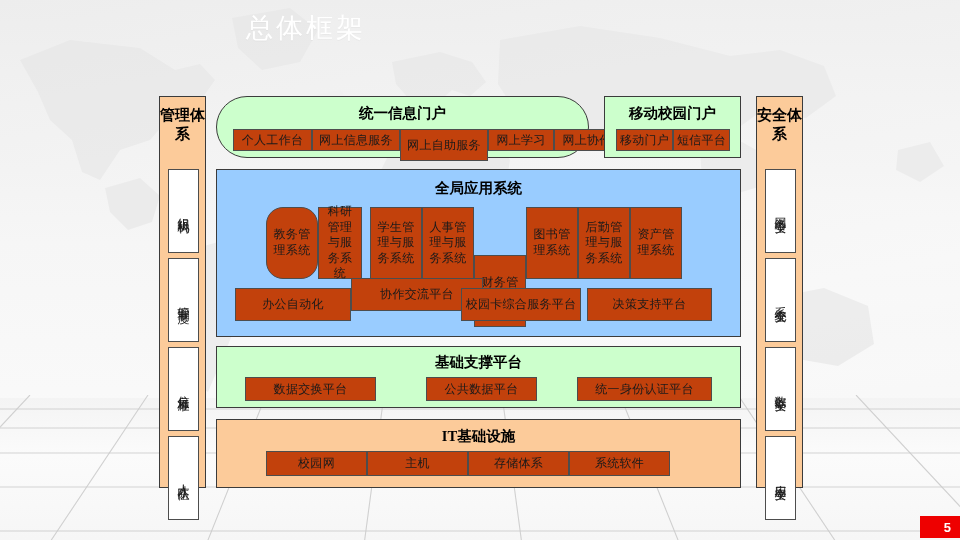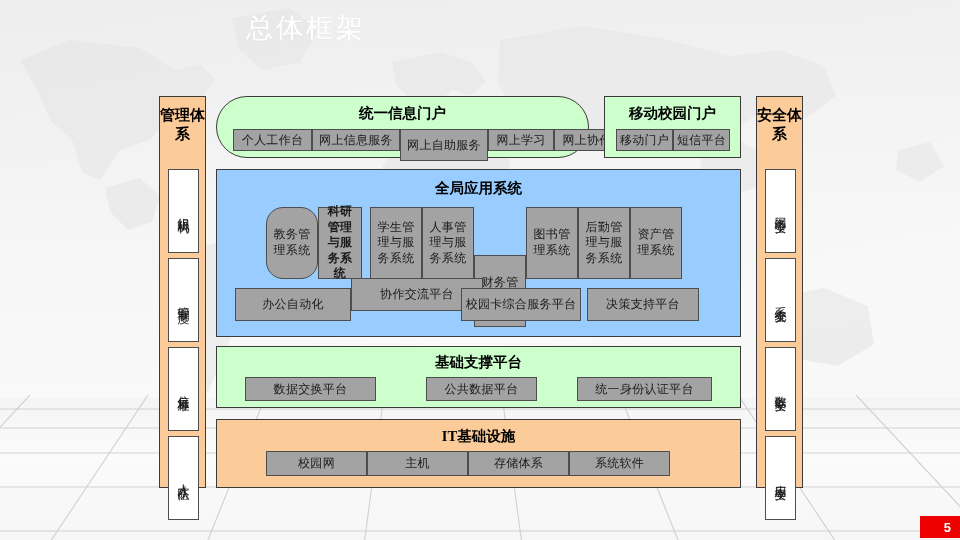--- a/index.html
+++ b/index.html
@@ -92,21 +92,21 @@
     text-align: center;
     font-weight: bold;
     color: #000000;
     font-size: 14.5px;
     line-height: 1;
   }
 
   .chip {
     position: absolute;
     box-sizing: border-box;
-    background: #a3a3a3;
+    background: #c2410c;
     border: 1px solid #4d4d4d;
     display: flex;
     align-items: center;
     justify-content: center;
     text-align: center;
     font-size: 12px;
     color: #1a1a1a;
     line-height: 1.18;
     letter-spacing: 0.3px;
   }
@@ -246,32 +246,32 @@
   <div class="dbox green" style="left:604px; top:96px; width:137px; height:62px;">
     <div class="band-title" style="margin-top:9px;">移动校园门户</div>
     <div class="chip" style="left:11px; top:32px; width:57px; height:22px;">移动门户</div>
     <div class="chip" style="left:68px; top:32px; width:57px; height:22px;">短信平台</div>
   </div>
 
   <div class="dbox blue" style="left:216px; top:169px; width:525px; height:168px;">
     <div class="band-title" style="margin-top:11px;">全局应用系统</div>
 
     <div class="chip tall" style="left:49px; top:37px; width:52px; height:72px;border-radius:17px;">教务管理系统</div>
-    <div class="chip tall" style="left:101px; top:37px; width:44px; height:72px;font-weight:bold;">科研管理与服务系统</div>
+    <div class="chip tall" style="left:101px; top:37px; width:44px; height:72px;">科研管理与服务系统</div>
     <div class="chip tall" style="left:153px; top:37px; width:52px; height:72px;">学生管理与服务系统</div>
     <div class="chip tall" style="left:205px; top:37px; width:52px; height:72px;">人事管理与服务系统</div>
     <div class="chip tall" style="left:257px; top:37px; width:52px; height:72px;margin-top:48px;">财务管理系统</div>
     <div class="chip tall" style="left:309px; top:37px; width:52px; height:72px;">图书管理系统</div>
     <div class="chip tall" style="left:361px; top:37px; width:52px; height:72px;">后勤管理与服务系统</div>
     <div class="chip tall" style="left:413px; top:37px; width:52px; height:72px;">资产管理系统</div>
 
     <div class="chip" style="left:18px; top:118px; width:116px; height:33px;">办公自动化</div>
     <div class="chip" style="left:134px; top:108px; width:132px; height:33px;">协作交流平台</div>
     <div class="chip" style="left:244px; top:118px; width:120px; height:33px;">校园卡综合服务平台</div>
-    <div class="chip" style="left:370px; top:118px; width:112px; height:33px;">决策支持平台</div>
+    <div class="chip" style="left:370px; top:118px; width:125px; height:33px;">决策支持平台</div>
   </div>
 
   <div class="dbox green" style="left:216px; top:346px; width:525px; height:62px;">
     <div class="band-title" style="margin-top:8px;">基础支撑平台</div>
     <div class="chip" style="left:28px; top:30px; width:131px; height:24px;">数据交换平台</div>
     <div class="chip" style="left:209px; top:30px; width:111px; height:24px;">公共数据平台</div>
     <div class="chip" style="left:360px; top:30px; width:135px; height:24px;">统一身份认证平台</div>
   </div>
 
   <div class="dbox orange" style="left:216px; top:419px; width:525px; height:69px;">

